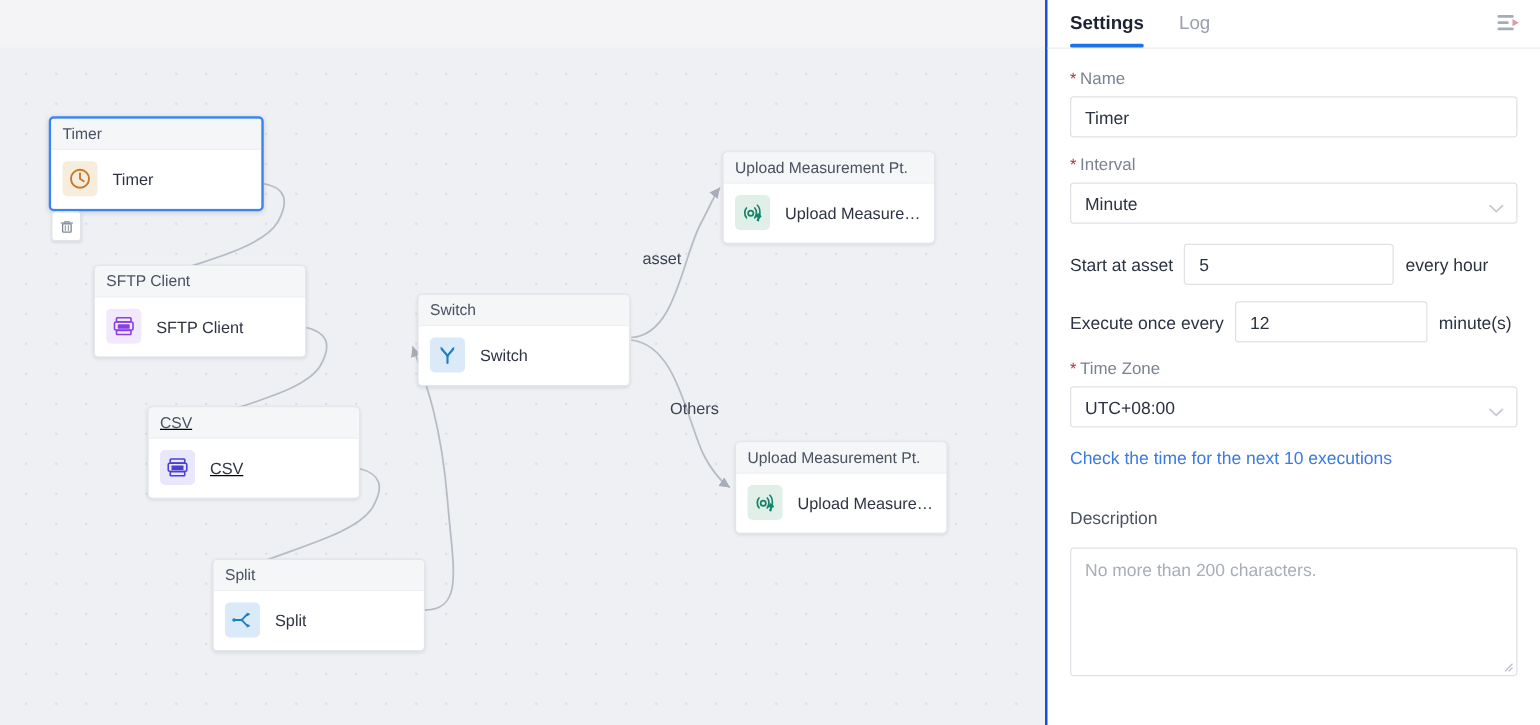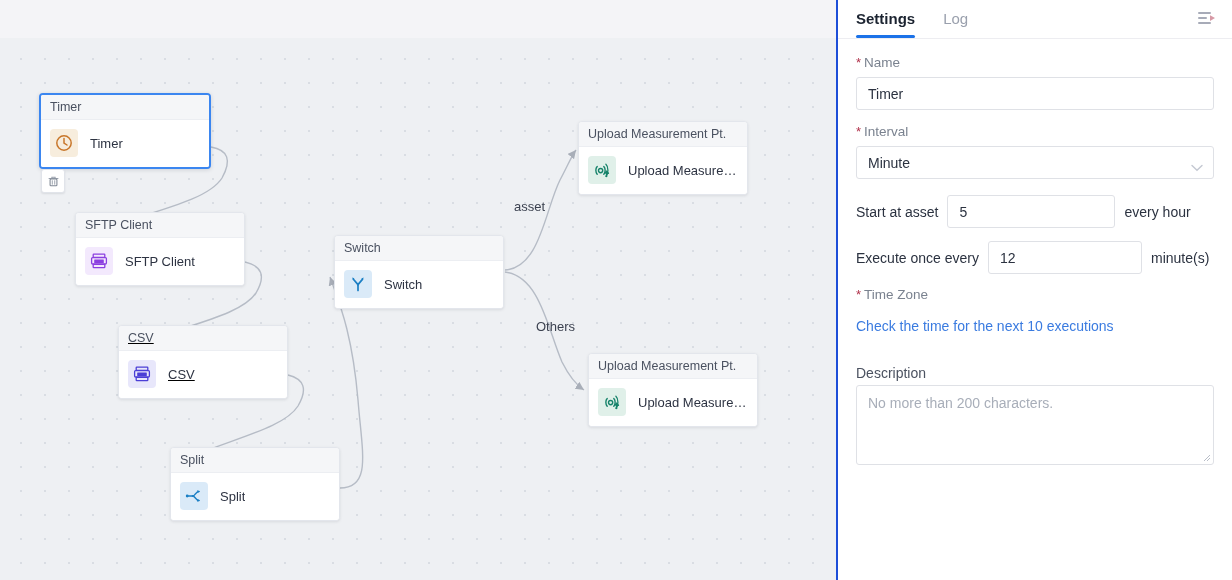--- a/index.html
+++ b/index.html
@@ -214,27 +214,27 @@
     display: inline-block;
     font-size: 14px;
     color: #3a7be0;
     text-decoration: none;
     margin-top: 2px;
     cursor: pointer;
   }
   #desc-label {
     font-size: 14px;
     color: #4b5260;
-    margin: 30px 0 4px 0;
+    margin: 30px 0 16px 0;
     display: block;
   }
   #desc-box {
     position: relative;
     width: 100%;
-    height: 80px;
+    height: 103px;
     border: 1px solid #dfe1e6;
     border-radius: 3px;
     background: #fff;
   }
   #desc-placeholder {
     position: absolute;
     left: 11px; top: 9px;
     font-size: 14px;
     color: #a8aeb9;
     pointer-events: none;
@@ -442,20 +442,28 @@
       
       <div class="row-inline">
         <span class="inline-label">Execute once every</span>
         <input class="inline-input" style="width: 154px; margin: 0px 9px;" value="12">
         <span class="inline-label">minute(s)</span>
       </div>
 
       
       <div class="mb14">
         <label class="field-label"><span class="req-star">*</span><span>Time Zone</span></label>
+        <div class="select-wrap">
+          <input class="text-input" readonly="" value="UTC+08:00" style="">
+          <span class="chevron">
+            <svg width="12" height="8" viewBox="0 0 12 8">
+              <path d="M1 1.5 L6 6.3 L11 1.5" fill="none" stroke="#c4c8d2" stroke-width="1.4" stroke-linecap="round"></path>
+            </svg>
+          </span>
+        </div>
       </div>
 
       
       <a id="link-check">Check the time for the next 10 executions</a>
 
       
       <label id="desc-label">Description</label>
       <div id="desc-box">
         <span id="desc-placeholder">No more than 200 characters.</span>
         <svg id="desc-resize" viewBox="0 0 10 10">

